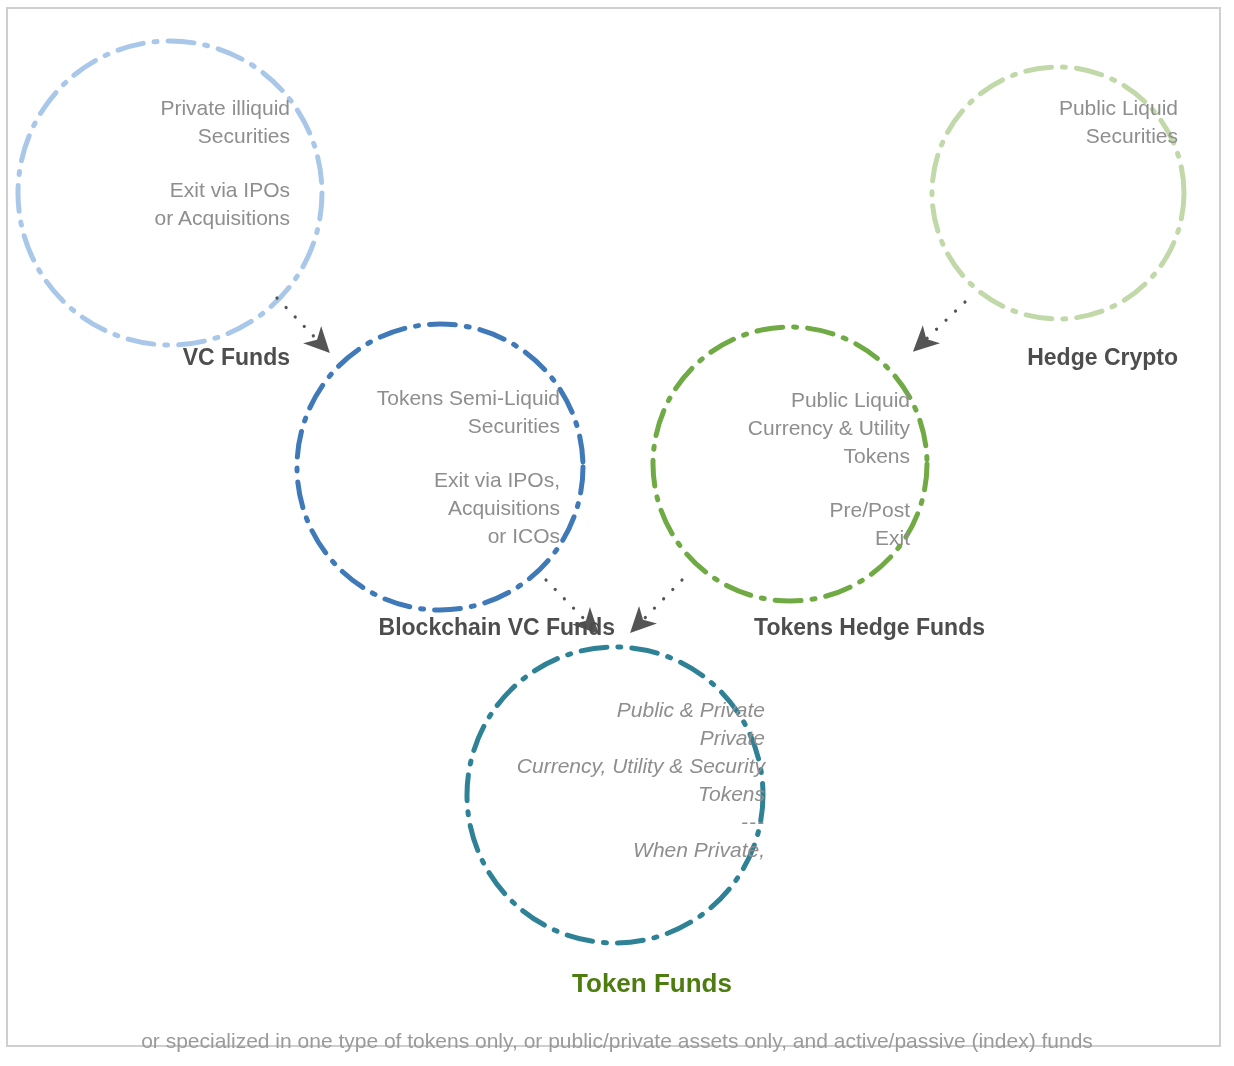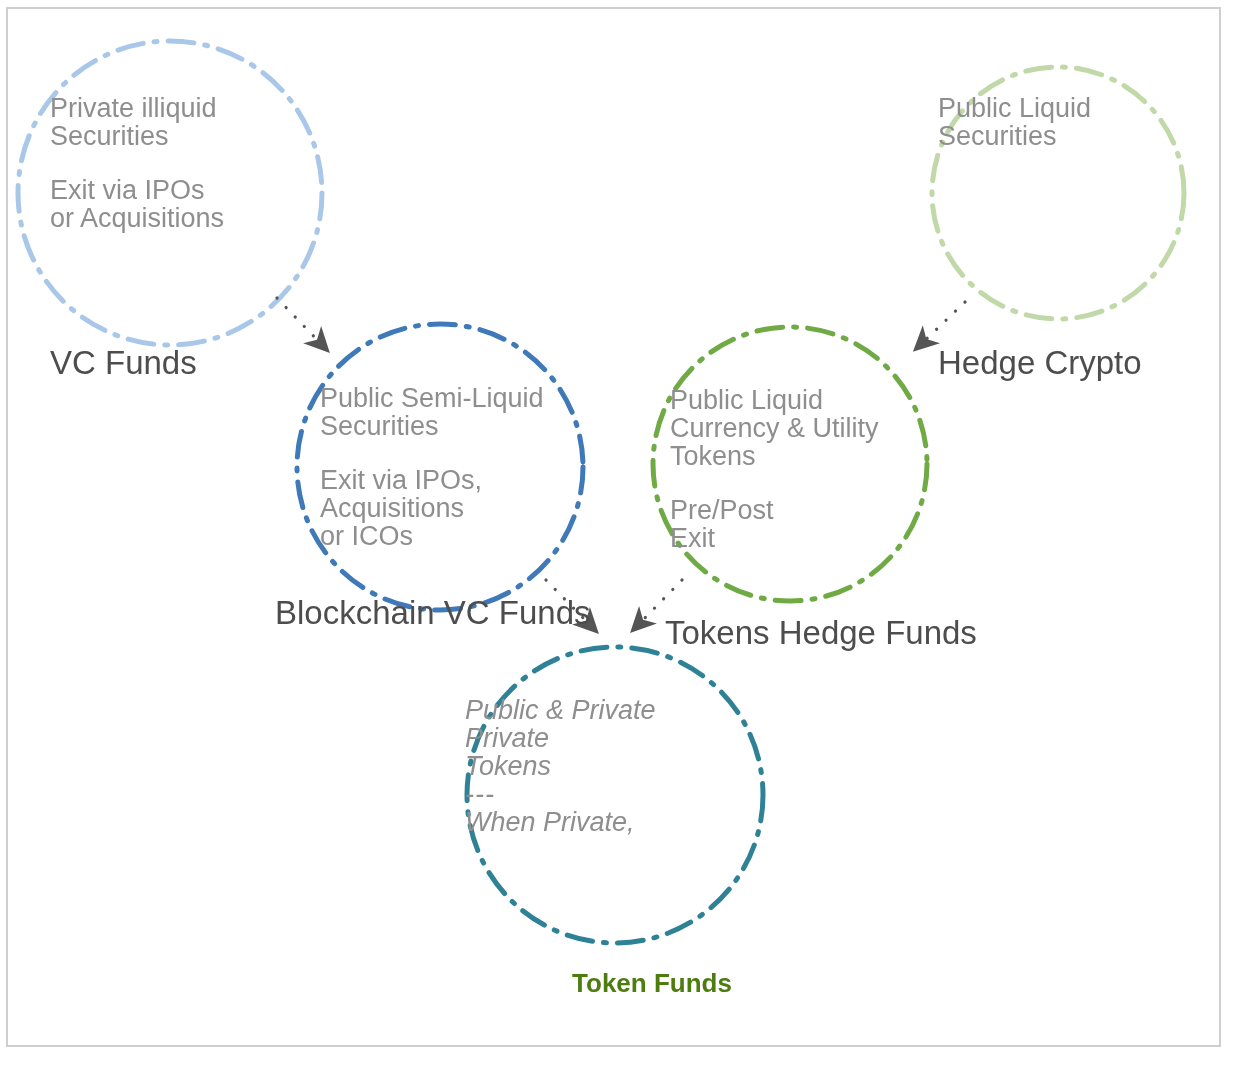--- a/index.html
+++ b/index.html
@@ -34,33 +34,33 @@
     width: 1234px;
     height: 1066px;
   }
   .node {
     position: absolute;
   }
   .node-body {
     position: absolute;
     display: flex;
     flex-direction: column;
-    align-items: flex-start;
+    align-items: flex-end;
     justify-content: flex-start;
     text-align: center;
     color: #8e8e8e;
-    font-size: 27px;
+    font-size: 21px;
     line-height: 28px;
     white-space: nowrap;
   }
   .node-label {
     position: absolute;
-    text-align: left;
-    font-weight: normal;
-    font-size: 33px;
+    text-align: right;
+    font-weight: bold;
+    font-size: 23px;
     color: #4d4d4d;
     white-space: nowrap;
   }
   .txt-block { margin: 0; }
   .gap-s { height: 26px; }
   .sep { color: #8e8e8e; letter-spacing: 1px; }
 
   .caption {
     position: absolute;
     left: 0;
@@ -129,47 +129,49 @@
   <div class="node">
     <div class="node-body" style="left:938px; top:94px; width:240px;">
       <div class="txt-block">Public Liquid</div>
       <div class="txt-block">Securities</div>
     </div>
     <div class="node-label" style="left:938px; top:344px; width:240px;">Hedge Crypto</div>
   </div>
 
   <div class="node">
     <div class="node-body" style="left:320px; top:384px; width:240px;">
-      <div class="txt-block">Public Semi-Liquid</div>
+      <div class="txt-block">Tokens Semi-Liquid</div>
       <div class="txt-block">Securities</div>
       <div class="gap-s"></div>
       <div class="txt-block">Exit via IPOs,</div>
       <div class="txt-block">Acquisitions</div>
       <div class="txt-block">or ICOs</div>
     </div>
-    <div class="node-label" style="left:275px; top:594px; width:340px;">Blockchain VC Funds</div>
+    <div class="node-label" style="left:275px; top:614px; width:340px;">Blockchain VC Funds</div>
   </div>
 
   <div class="node">
     <div class="node-body" style="left:670px; top:386px; width:240px;">
       <div class="txt-block">Public Liquid</div>
       <div class="txt-block">Currency &amp; Utility</div>
       <div class="txt-block">Tokens</div>
       <div class="gap-s"></div>
       <div class="txt-block">Pre/Post</div>
       <div class="txt-block">Exit</div>
     </div>
     <div class="node-label" style="left:665px; top:614px; width:320px;">Tokens Hedge Funds</div>
   </div>
 
   <div class="node">
     <div class="node-body" style="left:465px; top:696px; width:300px;font-style:italic;">
       <div class="txt-block">Public &amp; Private</div>
       <div class="txt-block">Private</div>
+      <div class="txt-block">Currency, Utility &amp; Security</div>
       <div class="txt-block">Tokens</div>
       <div class="txt-block sep">---</div>
       <div class="txt-block">When Private,</div>
     </div>
   </div>
 
   <div class="caption-title" style="top:968px;">Token Funds</div>
+  <div class="caption" style="top:1026px;">or specialized in one type of tokens only, or public/private assets only, and active/passive (index) funds</div>
 
 </div>
 
 </body></html>

